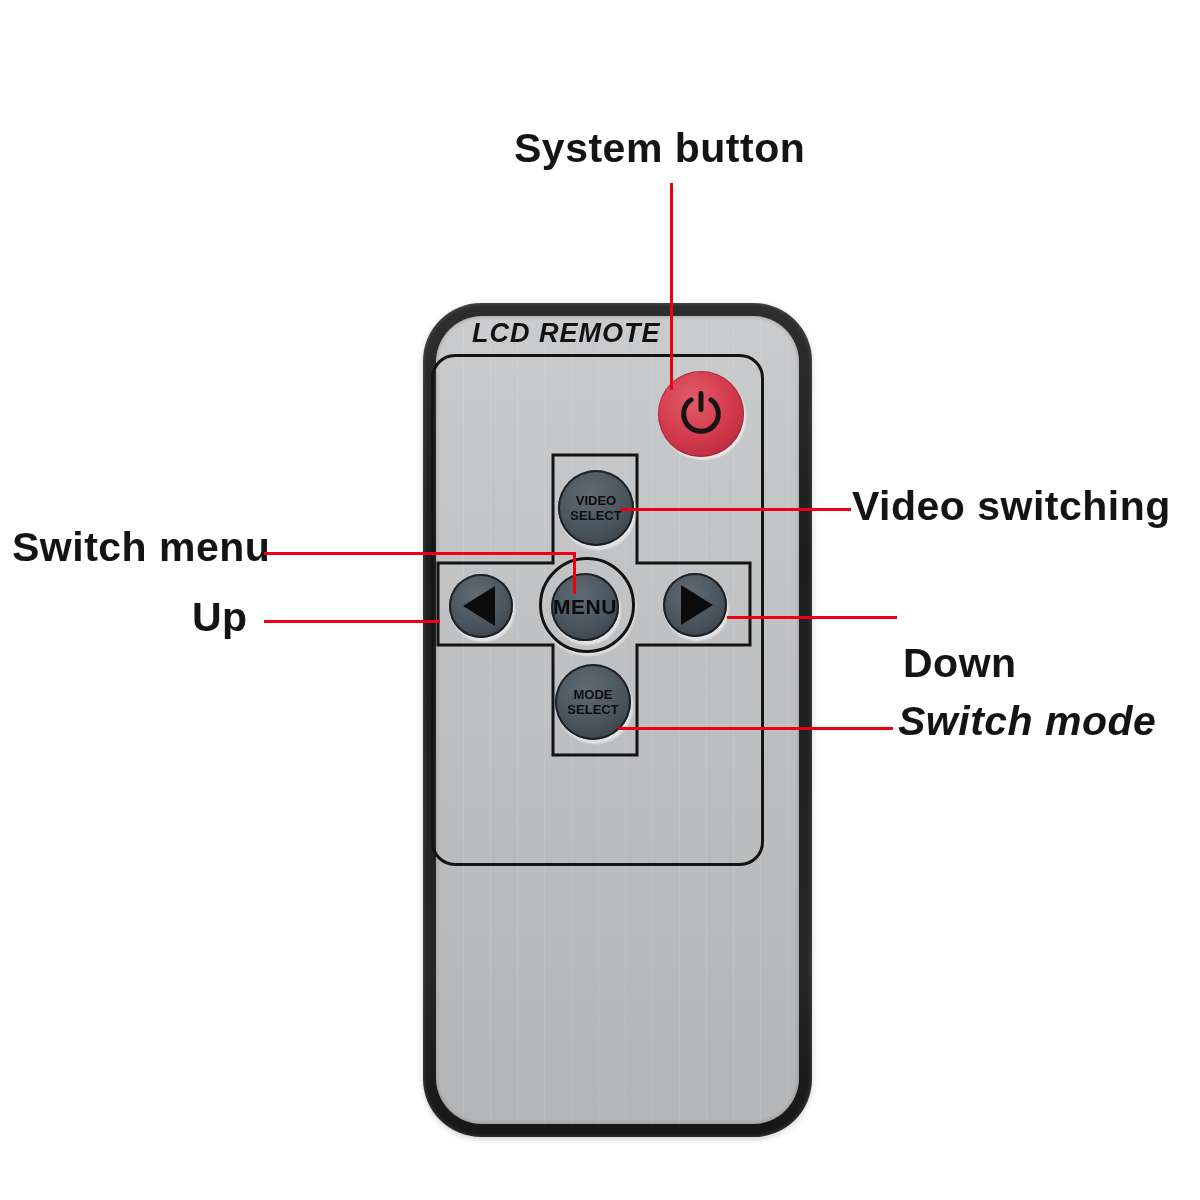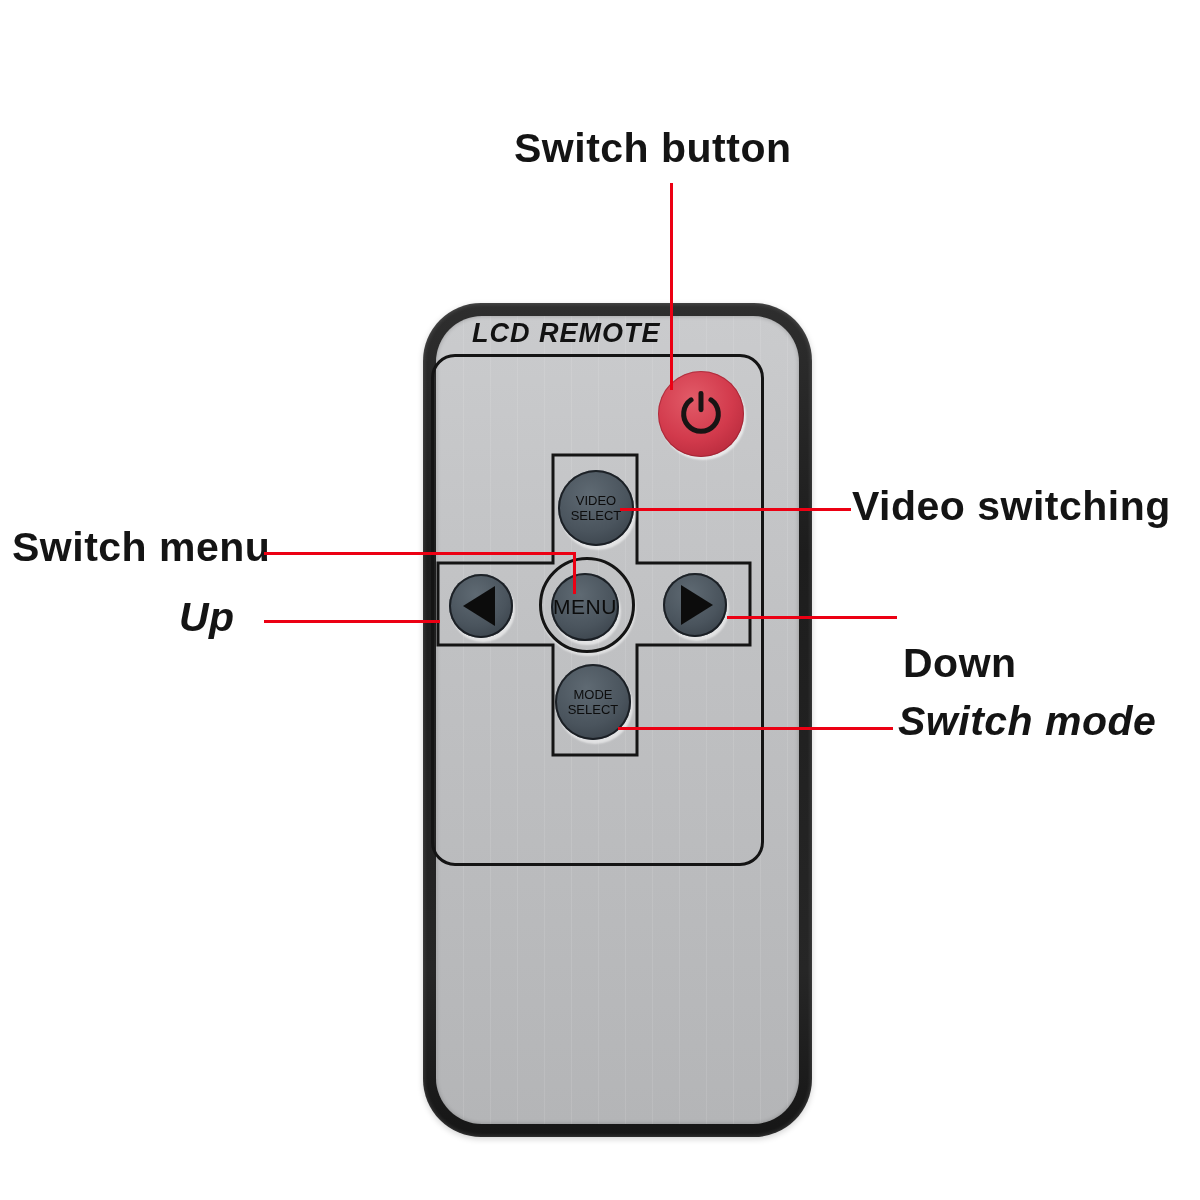--- a/index.html
+++ b/index.html
@@ -41,21 +41,21 @@
     border:3px solid #141414;border-radius:24px;box-sizing:border-box;
     background:transparent;
   }
   .cross-svg{position:absolute;left:0;top:0;pointer-events:none;}
   
   .rbtn{
     position:absolute;border-radius:50%;
     display:flex;align-items:center;justify-content:center;flex-direction:column;
     background:radial-gradient(circle at 42% 32%,#5f6a73,#4a545d 55%,#333b43 96%);
     box-shadow:2px 4px 2px rgba(255,255,255,.55), inset 0 0 0 2px rgba(20,24,28,.85);
-    color:#0c0c0c;font-weight:400;text-align:right;
+    color:#0c0c0c;font-weight:700;text-align:right;
   }
   .btn-label2{font-size:13px;line-height:15.5px;letter-spacing:0;}
   .btn-label1{font-size:21px;letter-spacing:.5px;}
   .power{
     left:658px;top:371px;width:86px;height:86px;
     background:radial-gradient(circle at 40% 33%,#e25b68,#d23a4c 52%,#ae2537 95%);
     box-shadow:2px 3px 2px rgba(255,255,255,.6), inset 0 0 0 1px rgba(140,25,40,.5);
   }
   .video-select{left:558px;top:470px;width:76px;height:76px;}
   .menu-ring{
@@ -110,24 +110,24 @@
   </div>
   <div class="rbtn right-btn">
     <span class="tri tri-right"></span>
   </div>
 
   <div class="rbtn mode-select">
     <span class="btn-label2">MODE</span>
     <span class="btn-label2">SELECT</span>
   </div>
 
-  <div class="ann" style="left:514px;top:126px;">Switch button</div>
+  <div class="ann" style="left:514px;top:126px;">System button</div>
   <div class="ann" style="left:852px;top:484px;">Video switching</div>
   <div class="ann" style="left:12px;top:525px;">Switch menu</div>
-  <div class="ann" style="left:179px;top:595px;font-style:italic;">Up</div>
+  <div class="ann" style="left:192px;top:595px;">Up</div>
   <div class="ann" style="left:903px;top:593px;margin-top:48px;">Down</div>
   <div class="ann" style="left:898px;top:699px;font-style:italic;">Switch mode</div>
 
   <div class="line v" style="left:670px;top:183px;height:207px;"></div>
   <div class="line h" style="left:620px;top:508px;width:231px;"></div>
   <div class="line h" style="left:264px;top:552px;width:312px;"></div>
   <div class="line v" style="left:573px;top:552px;height:42px;"></div>
   <div class="line h" style="left:264px;top:620px;width:176px;"></div>
   <div class="line h" style="left:727px;top:616px;width:170px;"></div>
   <div class="line h" style="left:618px;top:727px;width:275px;"></div>

